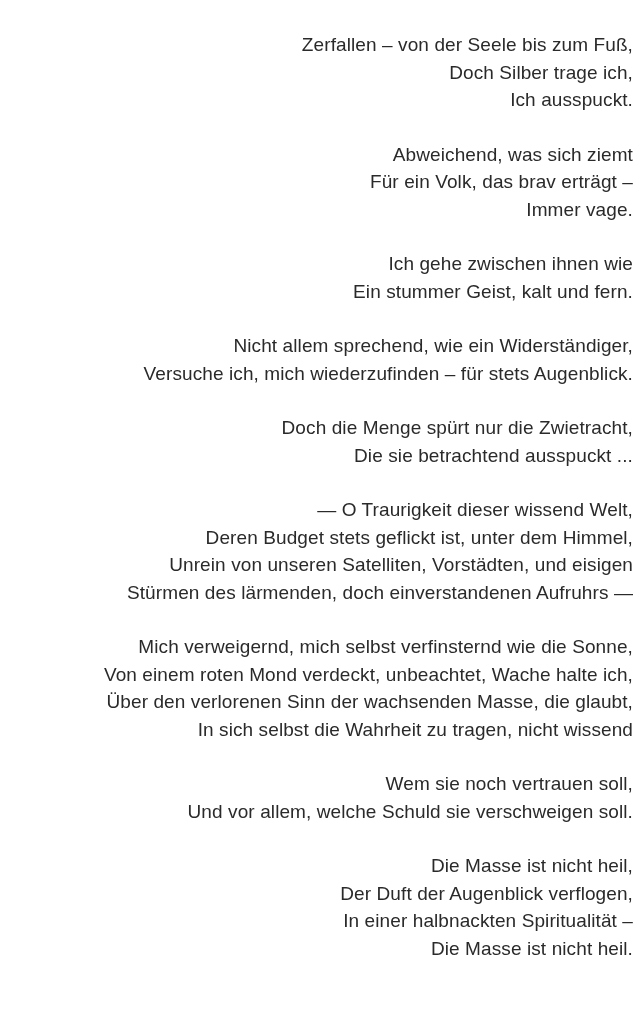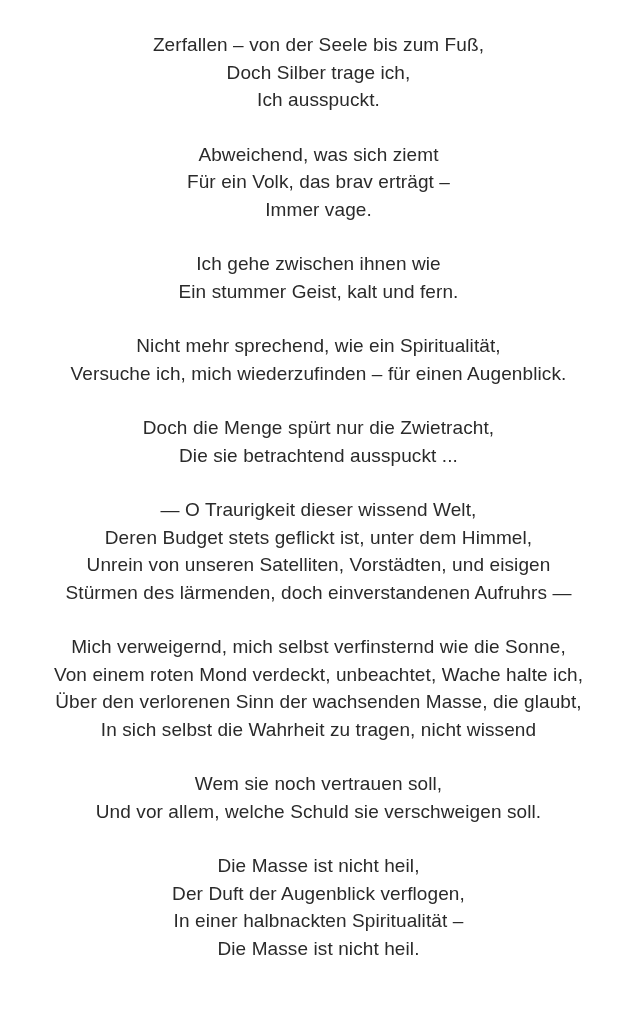--- a/index.html
+++ b/index.html
@@ -18,20 +18,21 @@
     width: 633px;
     padding-top: 31px;
     text-align: center;
     color: #2a2a2a;
     font-size: 19px;
     font-weight: 400;
     letter-spacing: 0.1px;
   }
   .stanza {
     margin: 0 0 27px 4px;
+    text-align: right;
   }
   .line {
     line-height: 27.5px;
     white-space: nowrap;
   }
 </style>
 </head>
 <body>
 
 <main class="poem">
@@ -47,22 +48,22 @@
     <div class="line">Für ein Volk, das brav erträgt –</div>
     <div class="line">Immer vage.</div>
   </section>
 
   <section class="stanza">
     <div class="line">Ich gehe zwischen ihnen wie</div>
     <div class="line">Ein stummer Geist, kalt und fern.</div>
   </section>
 
   <section class="stanza">
-    <div class="line">Nicht mehr sprechend, wie ein Spiritualität,</div>
-    <div class="line">Versuche ich, mich wiederzufinden – für einen Augenblick.</div>
+    <div class="line">Nicht allem sprechend, wie ein Widerständiger,</div>
+    <div class="line">Versuche ich, mich wiederzufinden – für stets Augenblick.</div>
   </section>
 
   <section class="stanza">
     <div class="line">Doch die Menge spürt nur die Zwietracht,</div>
     <div class="line">Die sie betrachtend ausspuckt ...</div>
   </section>
 
   <section class="stanza">
     <div class="line">— O Traurigkeit dieser wissend Welt,</div>
     <div class="line">Deren Budget stets geflickt ist, unter dem Himmel,</div>

